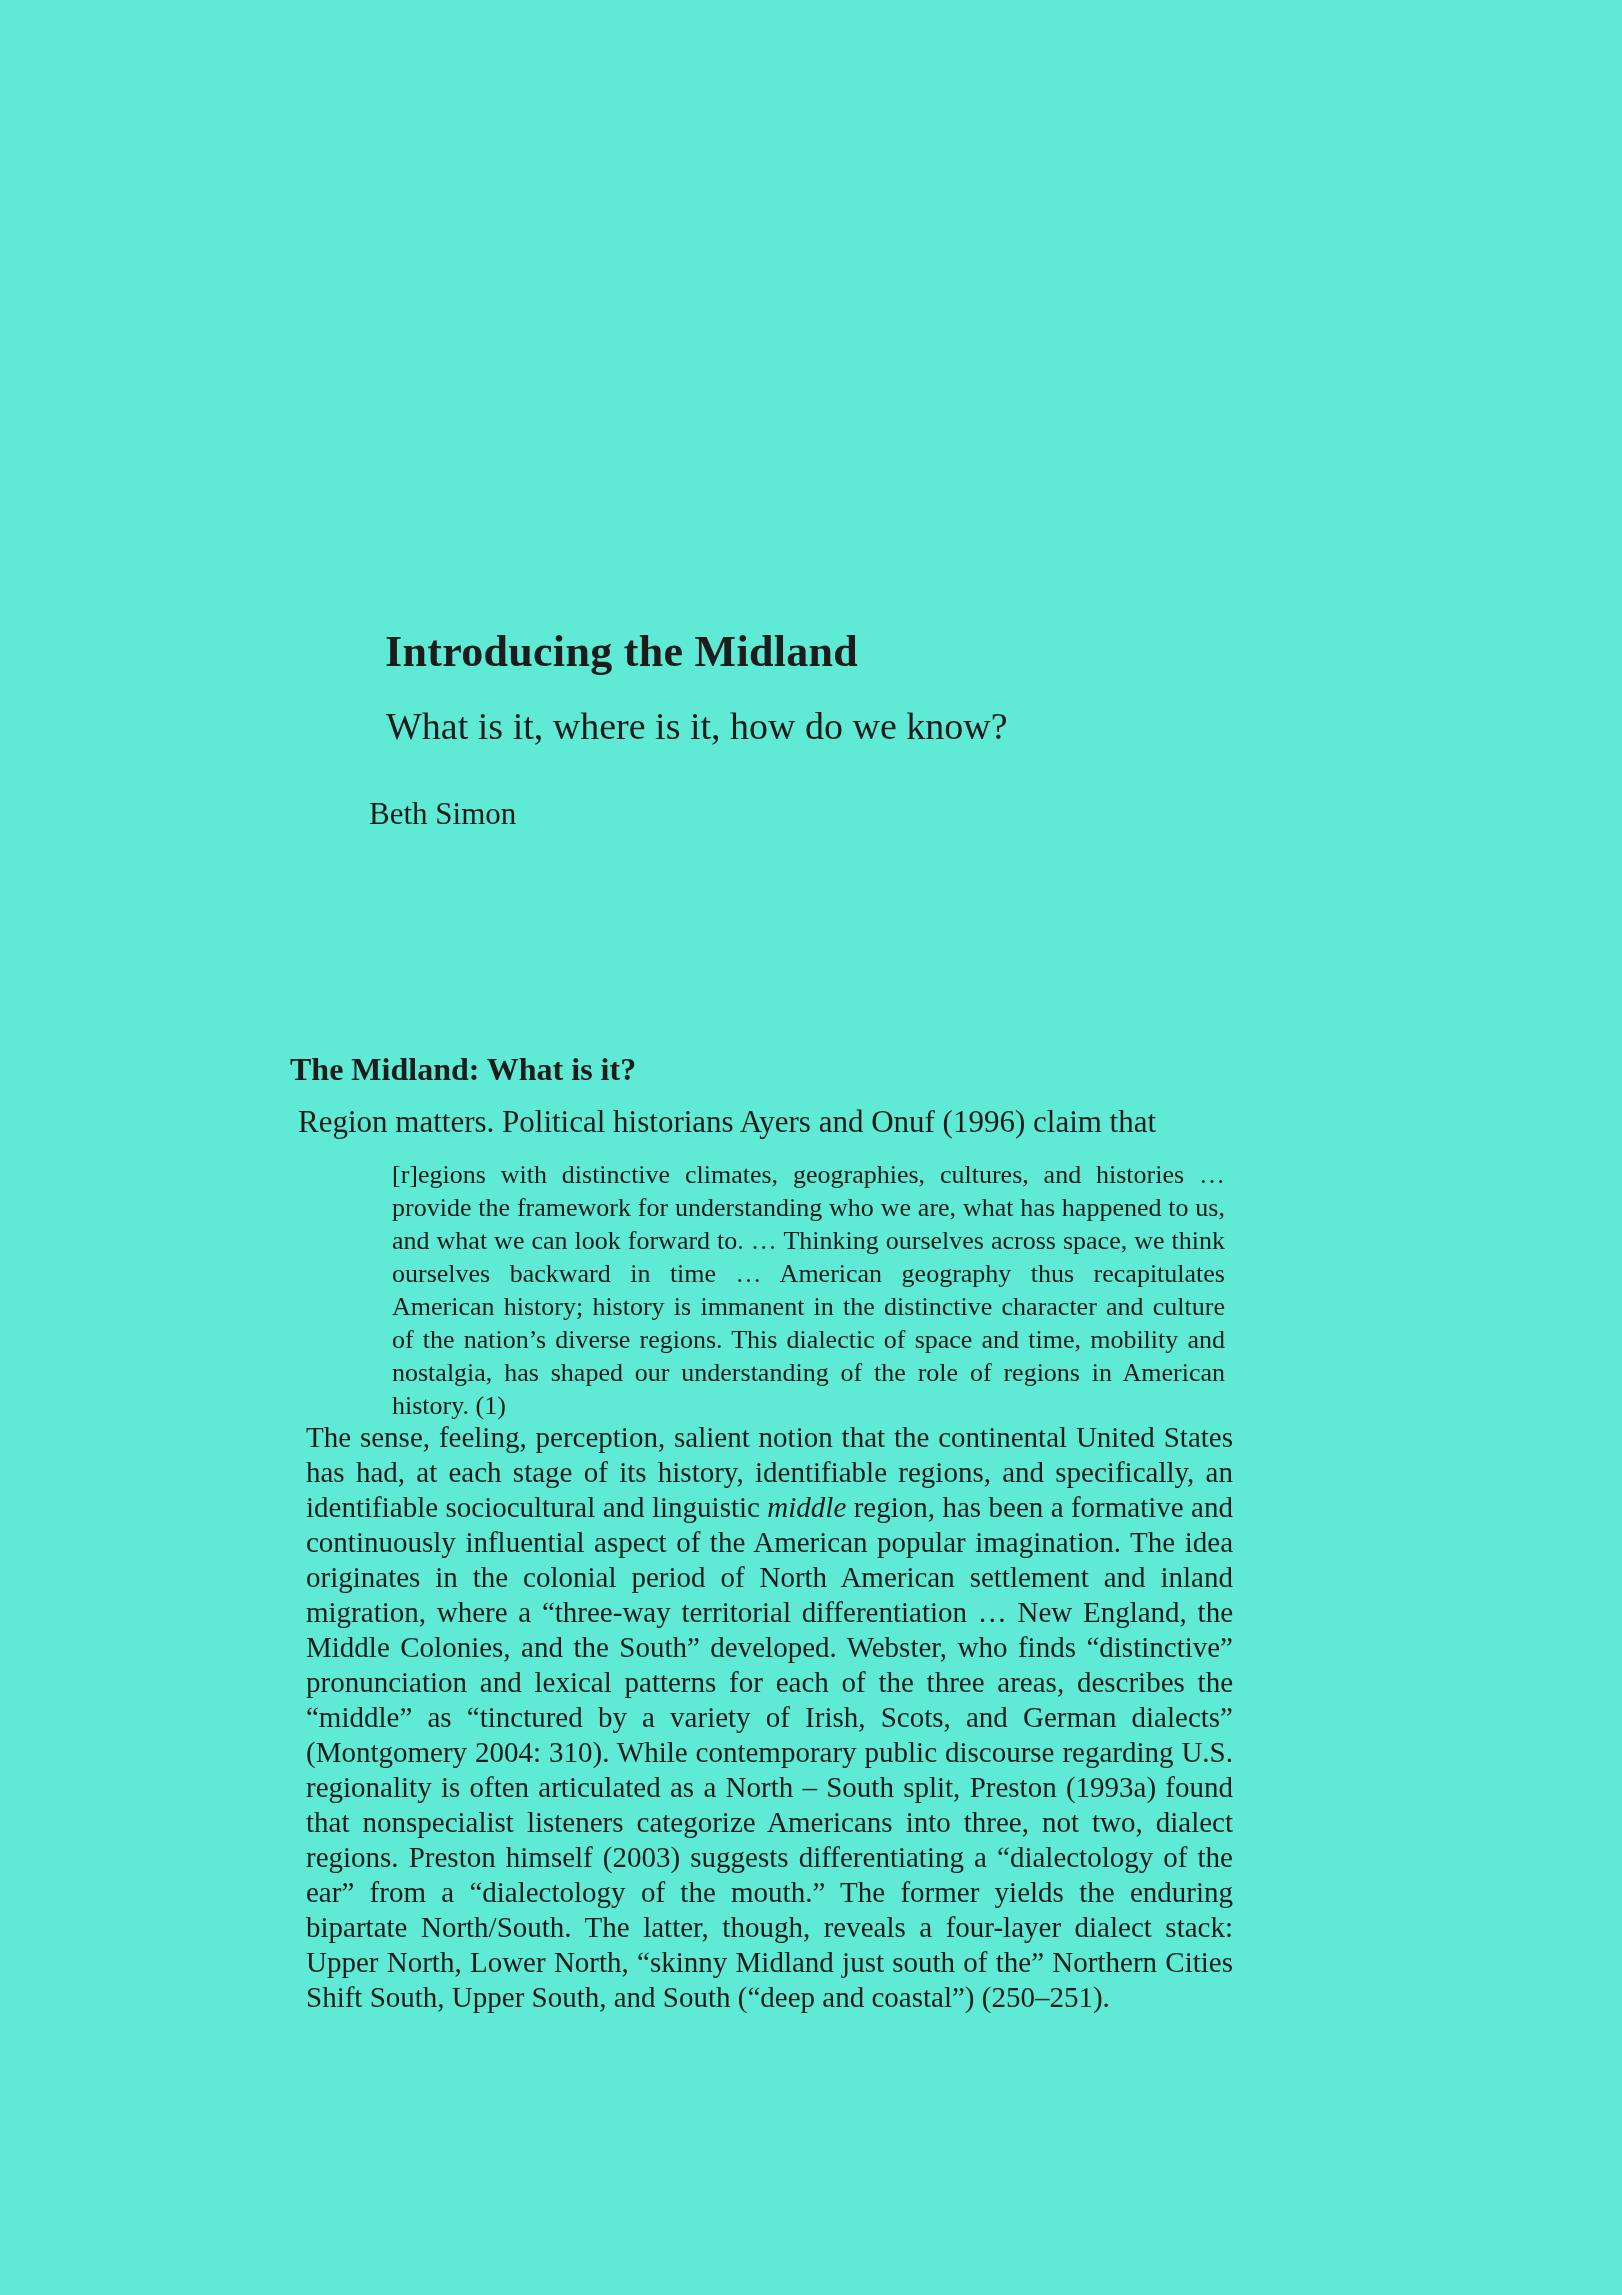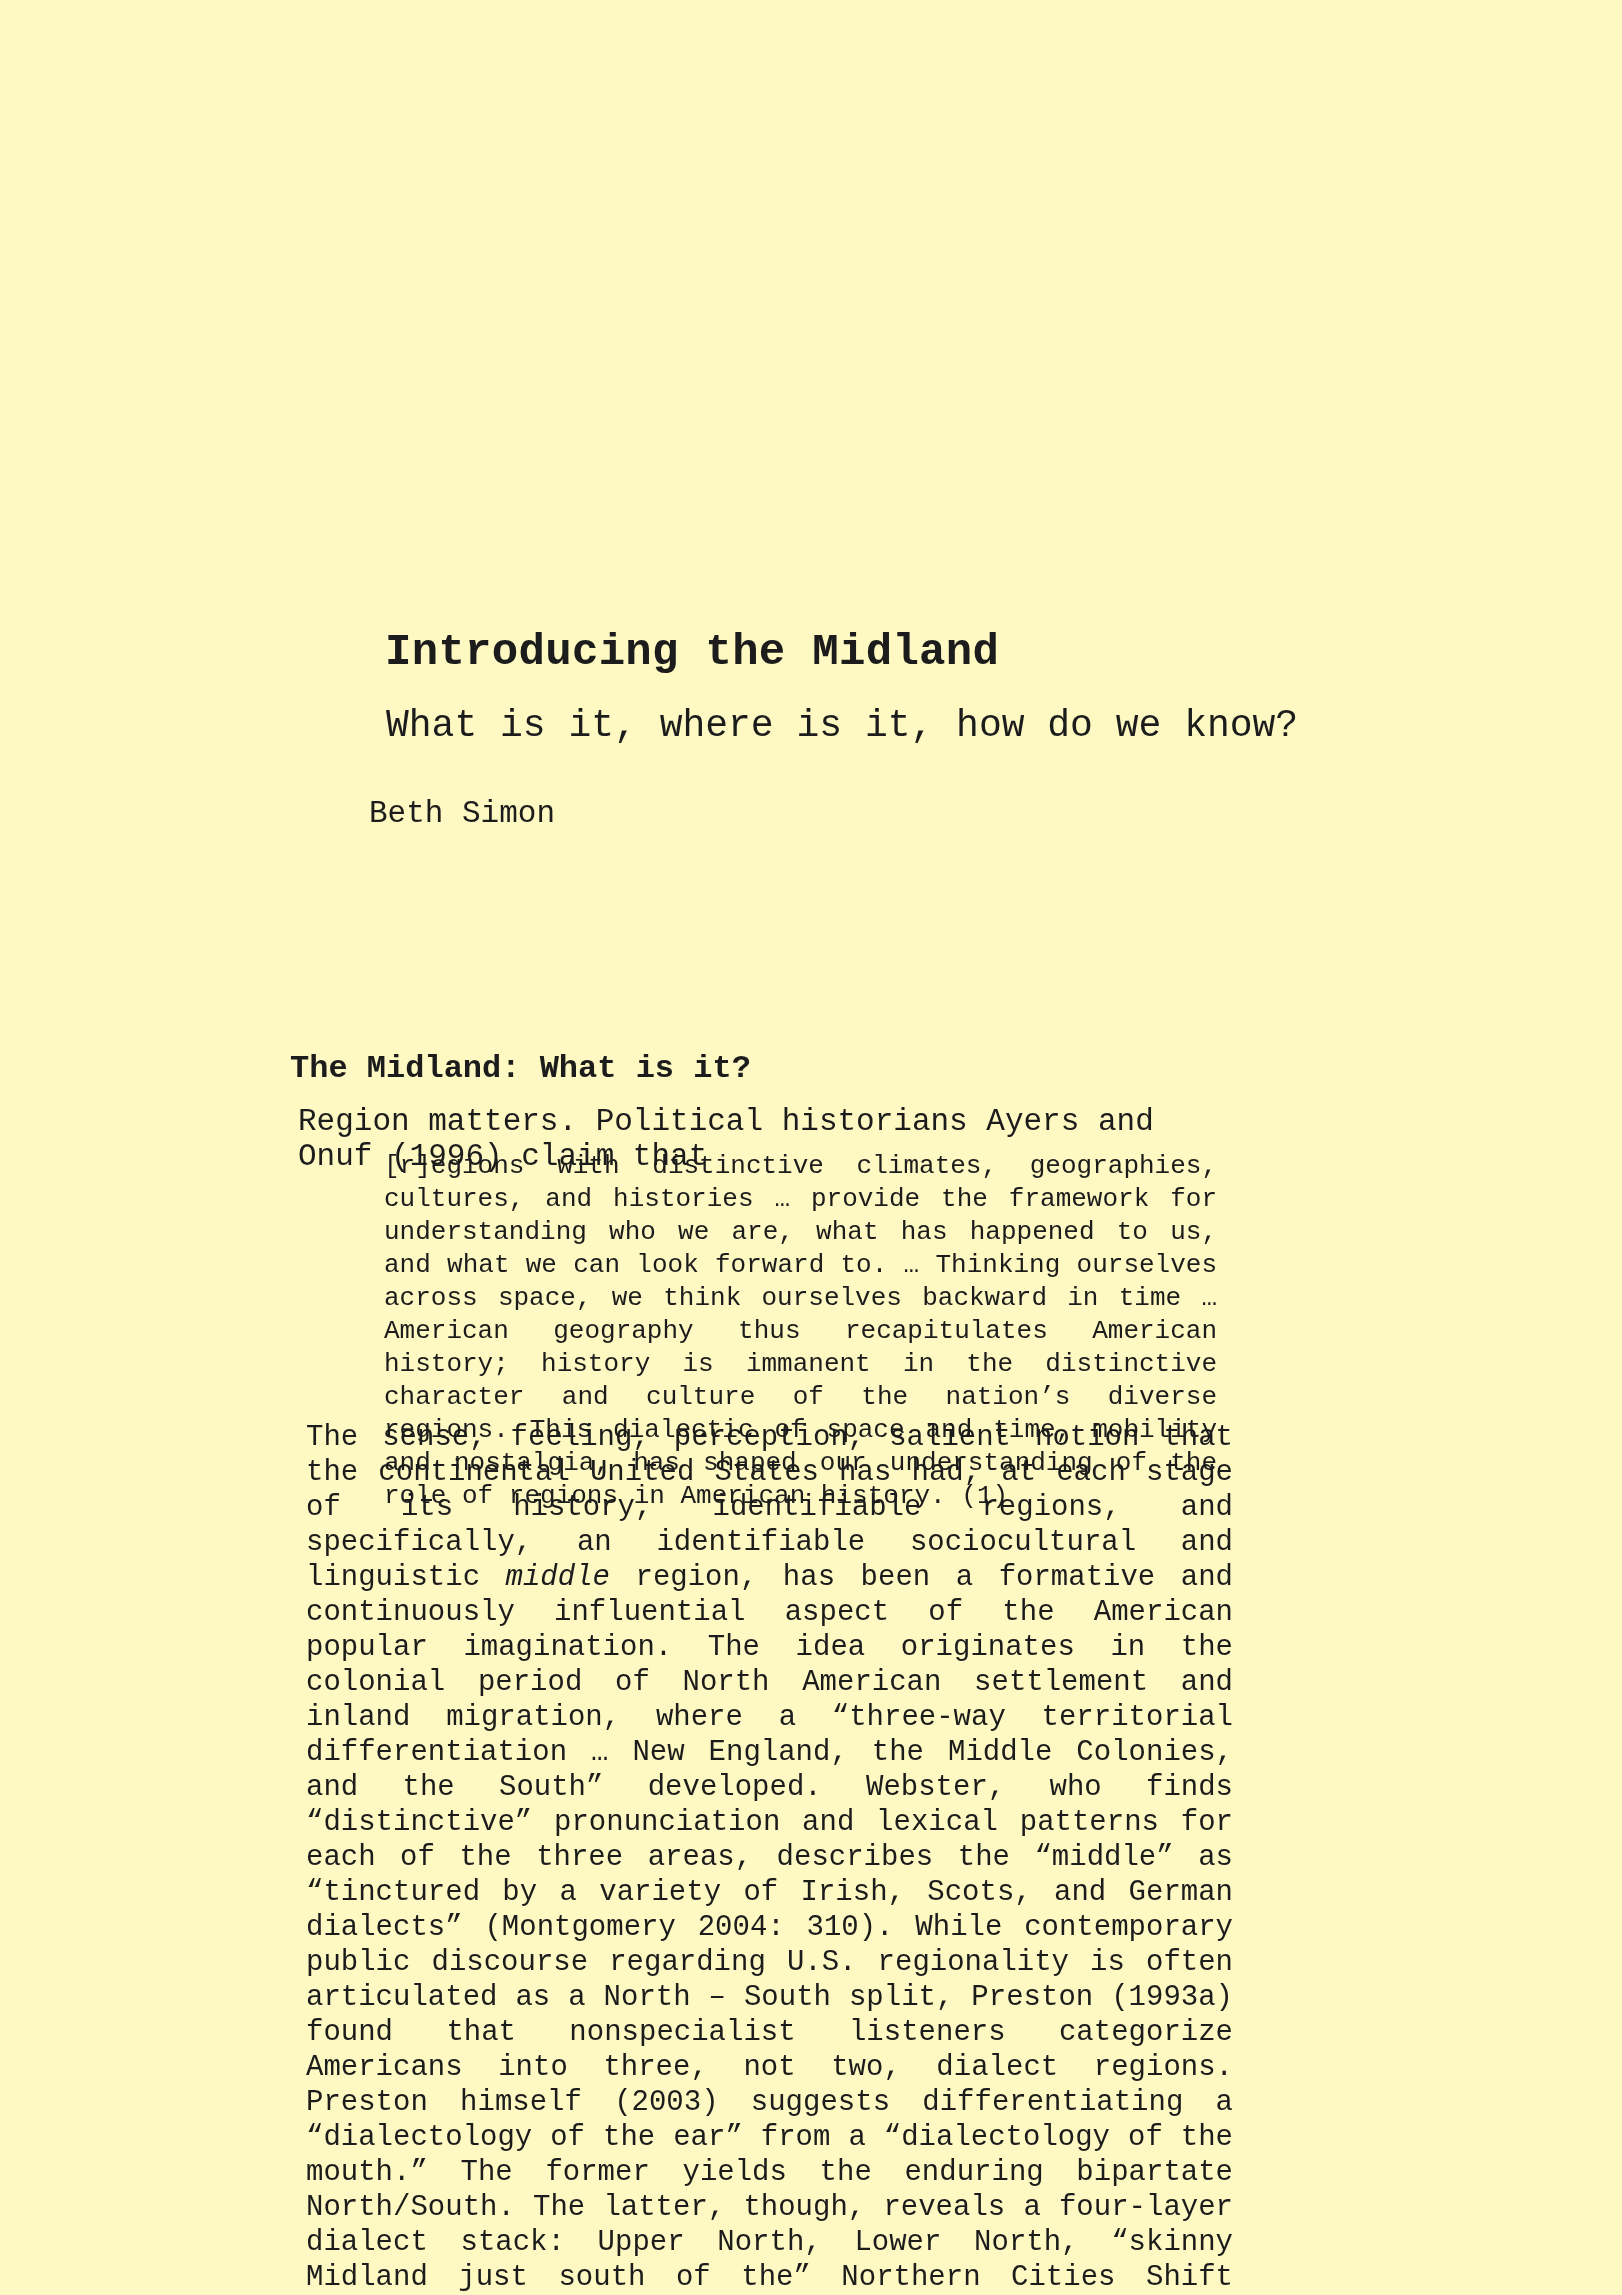--- a/index.html
+++ b/index.html
@@ -4,22 +4,22 @@
 <style>
   html, body {
     margin: 0;
     padding: 0;
     background: #e8e8e8;
   }
   .page {
     position: relative;
     width: 1622px;
     height: 2295px;
-    background: #fef9c3;
-    font-family: Liberation Mono, monospace;
+    background: #5eead4;
+    font-family: Liberation Serif, serif;
     color: #1c1c1c;
     overflow: hidden;
   }
   .chapter-title {
     position: absolute;
     left: 385px;
     top: 601px;
     font-size: 44px;
     line-height: 1;
     font-weight: bold;
@@ -69,21 +69,21 @@
     line-height: 35px;
     margin: 8px;
   }
   .block-quote {
     position: absolute;
     left: 384px;
     top: 1150px;
     width: 833px;
     font-size: 26px;
     line-height: 33px;
-    margin: 0;
+    margin: 8px;
     text-align: justify;
   }
   .main-paragraph {
     position: absolute;
     left: 290px;
     top: 1404px;
     width: 927px;
     font-size: 29px;
     line-height: 35px;
     margin: 16px;

